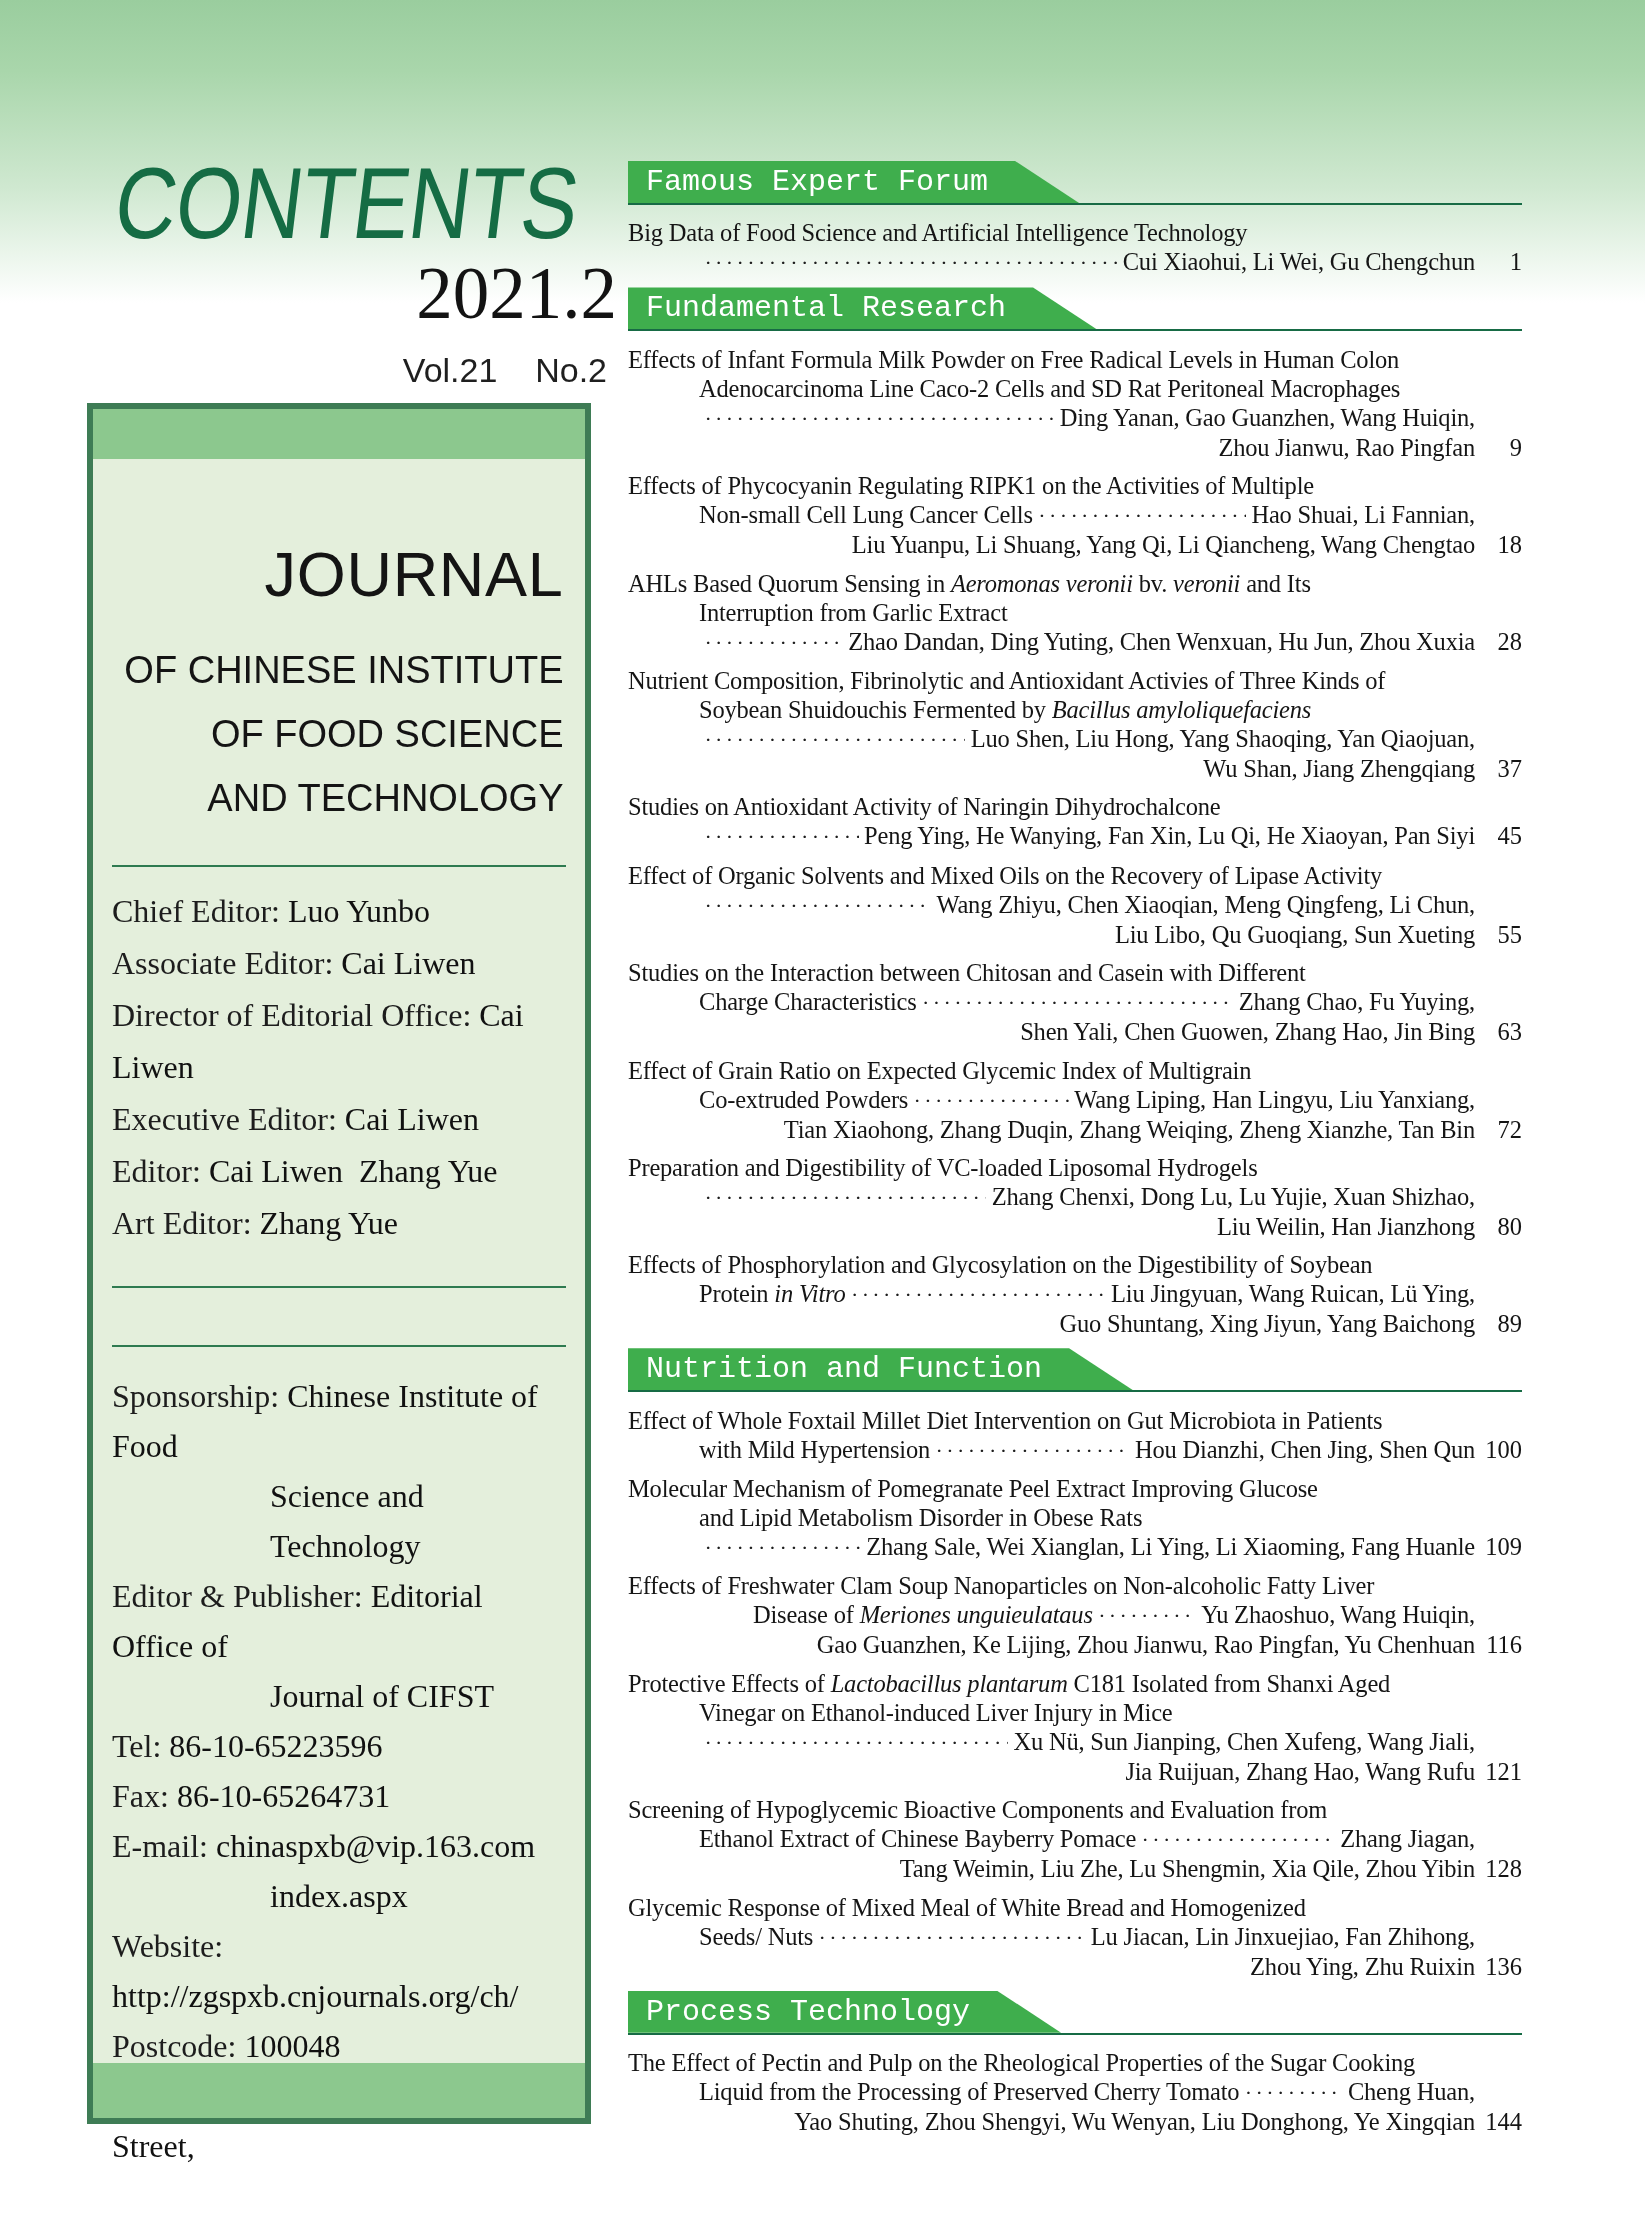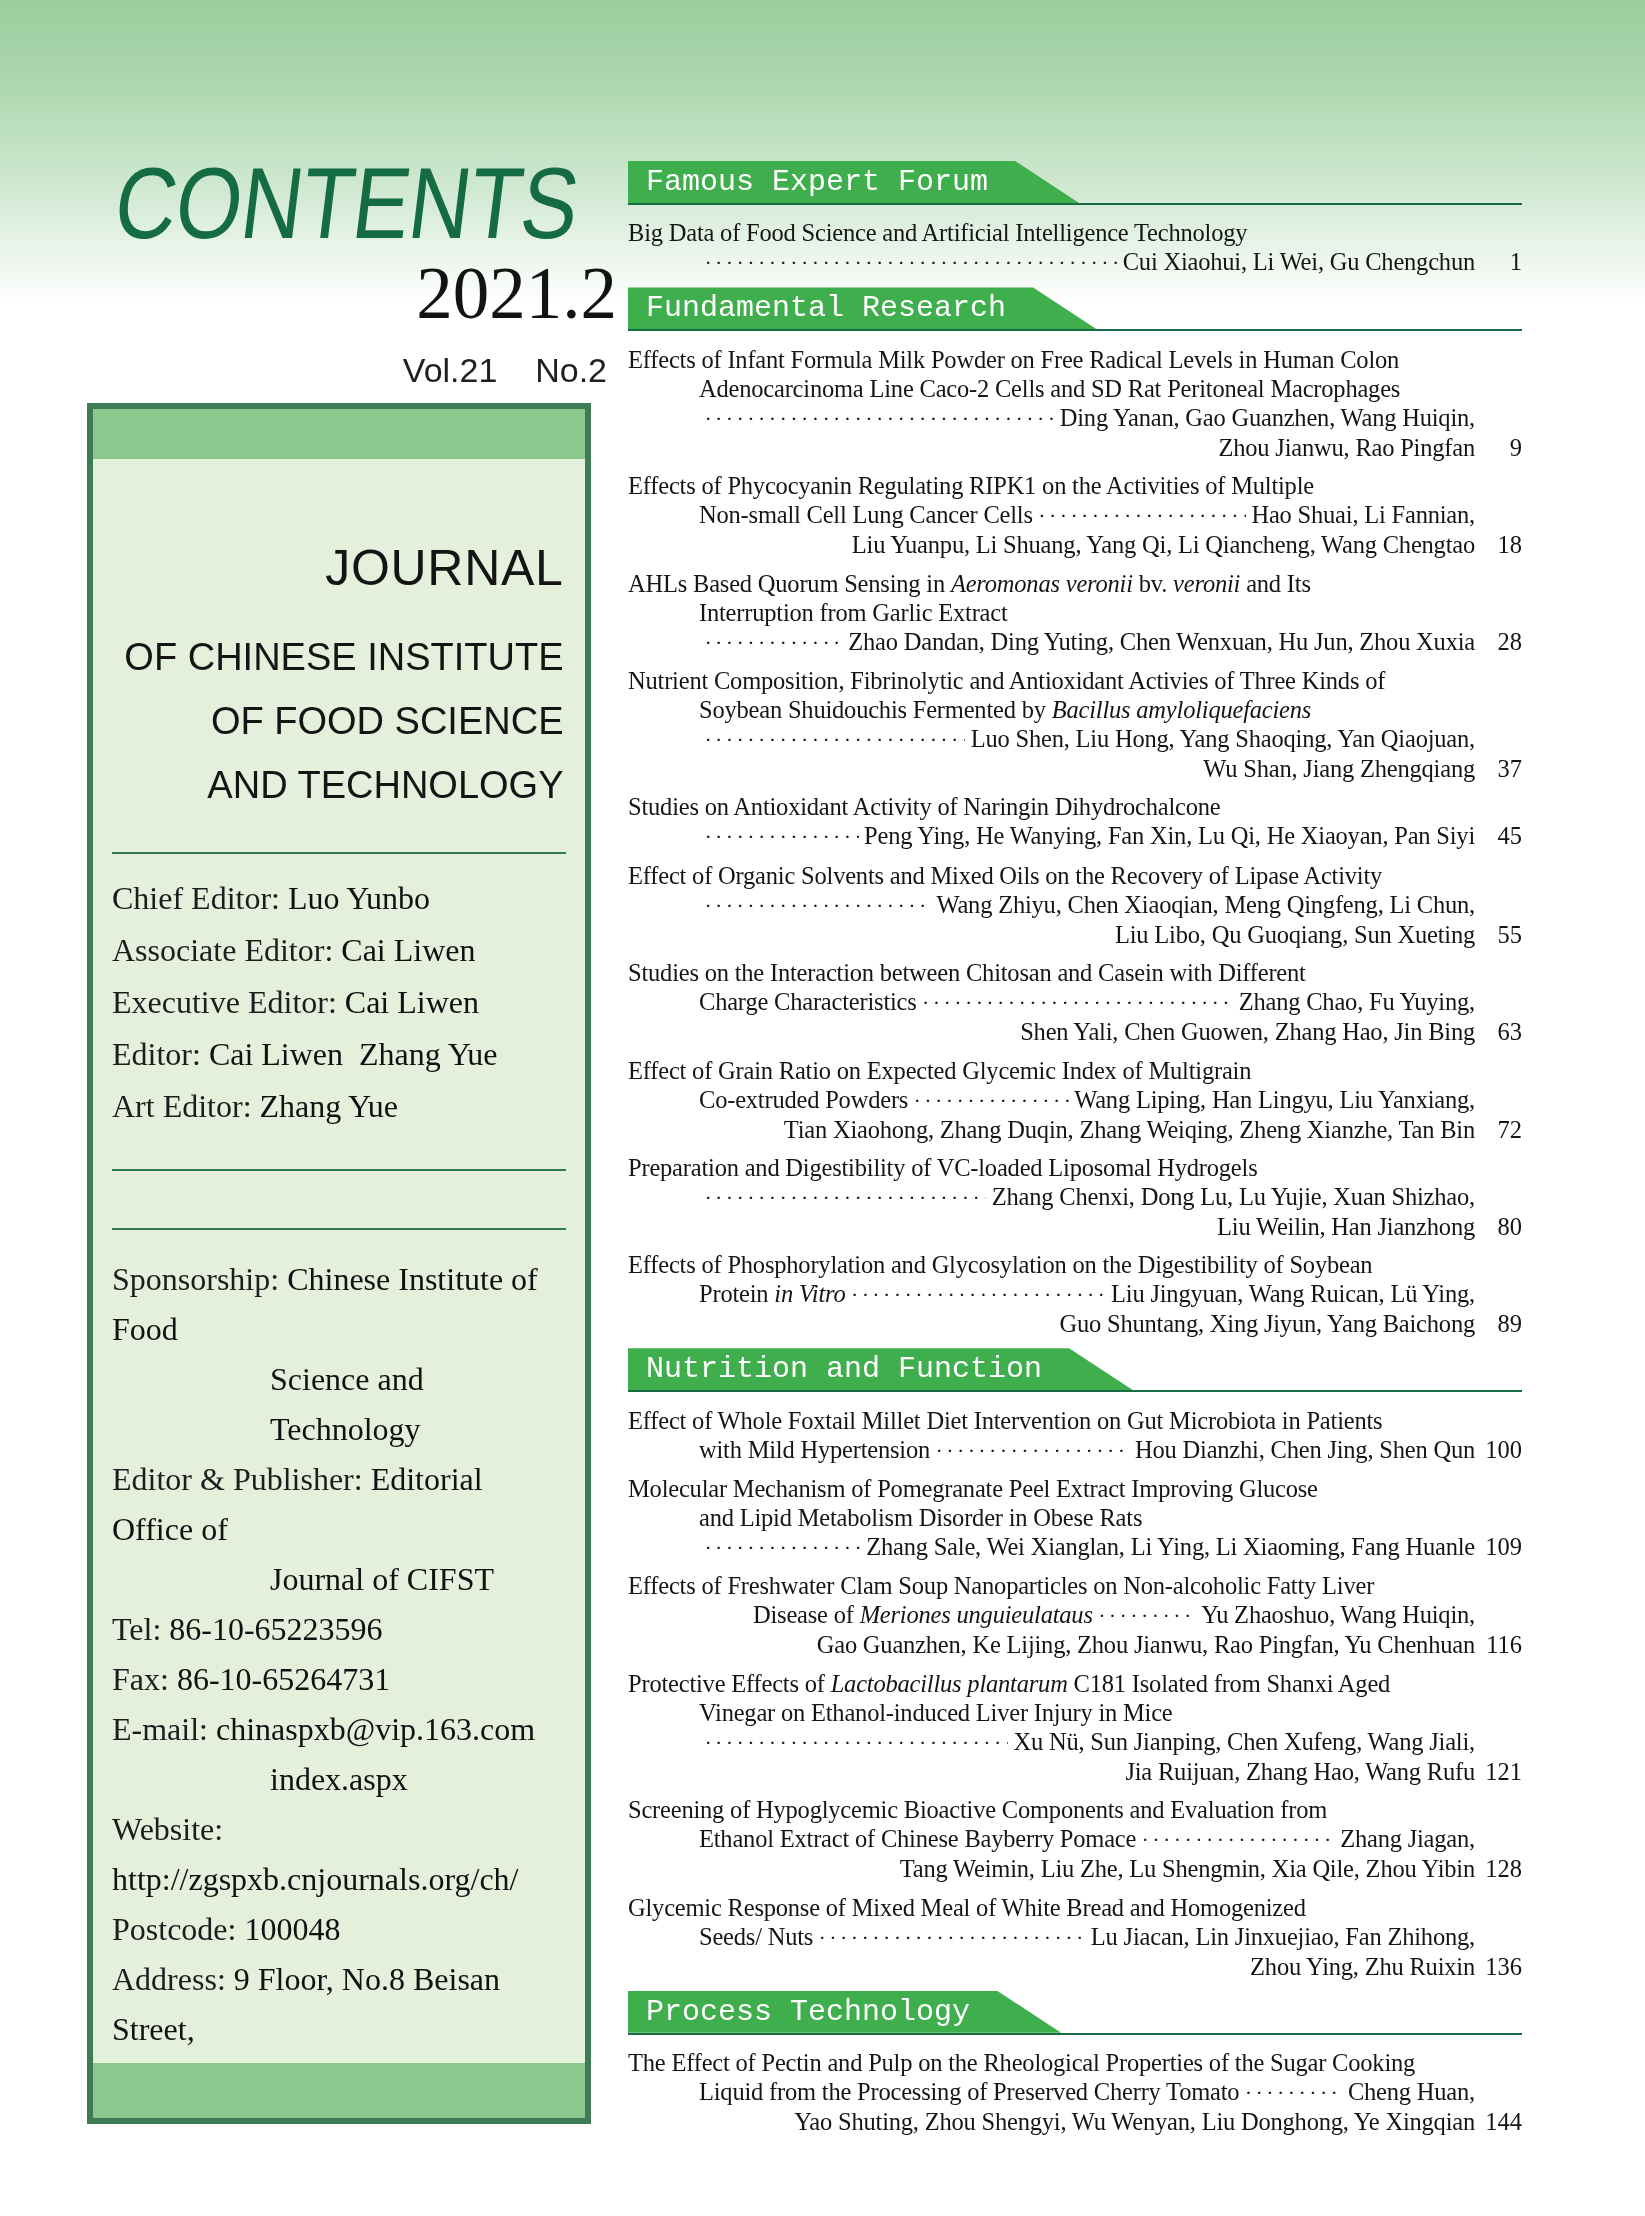--- a/index.html
+++ b/index.html
@@ -39,21 +39,21 @@
   }
   
   .journal-box{
     position:absolute;left:87px;top:403px;width:504px;height:1721px;
     background:var(--box-bg);border:6.7px solid var(--box-border);box-sizing:border-box;
   }
   .box-strip{position:absolute;left:0;right:0;height:50px;background:var(--box-strip);}
   .box-strip.top{top:0;}
   .box-strip.bottom{bottom:0;height:55px;}
   .box-title{margin-top:134px;padding:0 21.5px;text-align:right;font-family:"Liberation Sans",sans-serif;color:#141414;}
-  .box-title .big{font-size:50px;line-height:1;margin-bottom:32px;letter-spacing:0.7px;}
+  .box-title .big{font-size:63px;line-height:1;margin-bottom:32px;letter-spacing:0.7px;}
   .box-title .sub{font-size:38px;line-height:64px;}
   .rule{border:none;border-top:2px solid #2e7a50;margin:0 19px;}
   .rule.r1{margin-top:35px;}
   .rule.r2{margin-top:37px;}
   .rule.r3{margin-top:57px;}
   .editors{padding:17.5px 19px 0;}
   .info{padding:24px 19px 0;}
   .kv{font-size:32px;line-height:52px;white-space:pre-wrap;}
   .info .kv{line-height:50px;}
   .kv .lbl{font-family:Liberation Serif, serif;color:#1d1d1d;}
@@ -95,20 +95,21 @@
     <div class="box-title">
         <div class="big">JOURNAL</div>
         <div class="sub">OF CHINESE INSTITUTE</div>
         <div class="sub">OF FOOD SCIENCE</div>
         <div class="sub">AND TECHNOLOGY</div>
       </div>
     <hr class="rule r1">
     <div class="editors">
         <div class="kv"><span class="lbl">Chief Editor: </span><span class="val">Luo Yunbo</span></div>
         <div class="kv"><span class="lbl">Associate Editor: </span><span class="val">Cai Liwen</span></div>
+        <div class="kv"><span class="lbl">Director of Editorial Office: </span><span class="val">Cai Liwen</span></div>
         <div class="kv"><span class="lbl">Executive Editor: </span><span class="val">Cai Liwen</span></div>
         <div class="kv"><span class="lbl">Editor: </span><span class="val">Cai Liwen  Zhang Yue</span></div>
         <div class="kv"><span class="lbl">Art Editor: </span><span class="val">Zhang Yue</span></div>
       </div>
     <hr class="rule r2">
     <hr class="rule r3">
     <div class="info">
         <div class="kv"><span class="lbl">Sponsorship: </span><span class="val">Chinese Institute of Food</span></div>
         <div class="kv cont"><span class="val">Science and Technology</span></div>
         <div class="kv"><span class="lbl">Editor &amp; Publisher: </span><span class="val">Editorial Office of</span></div>

